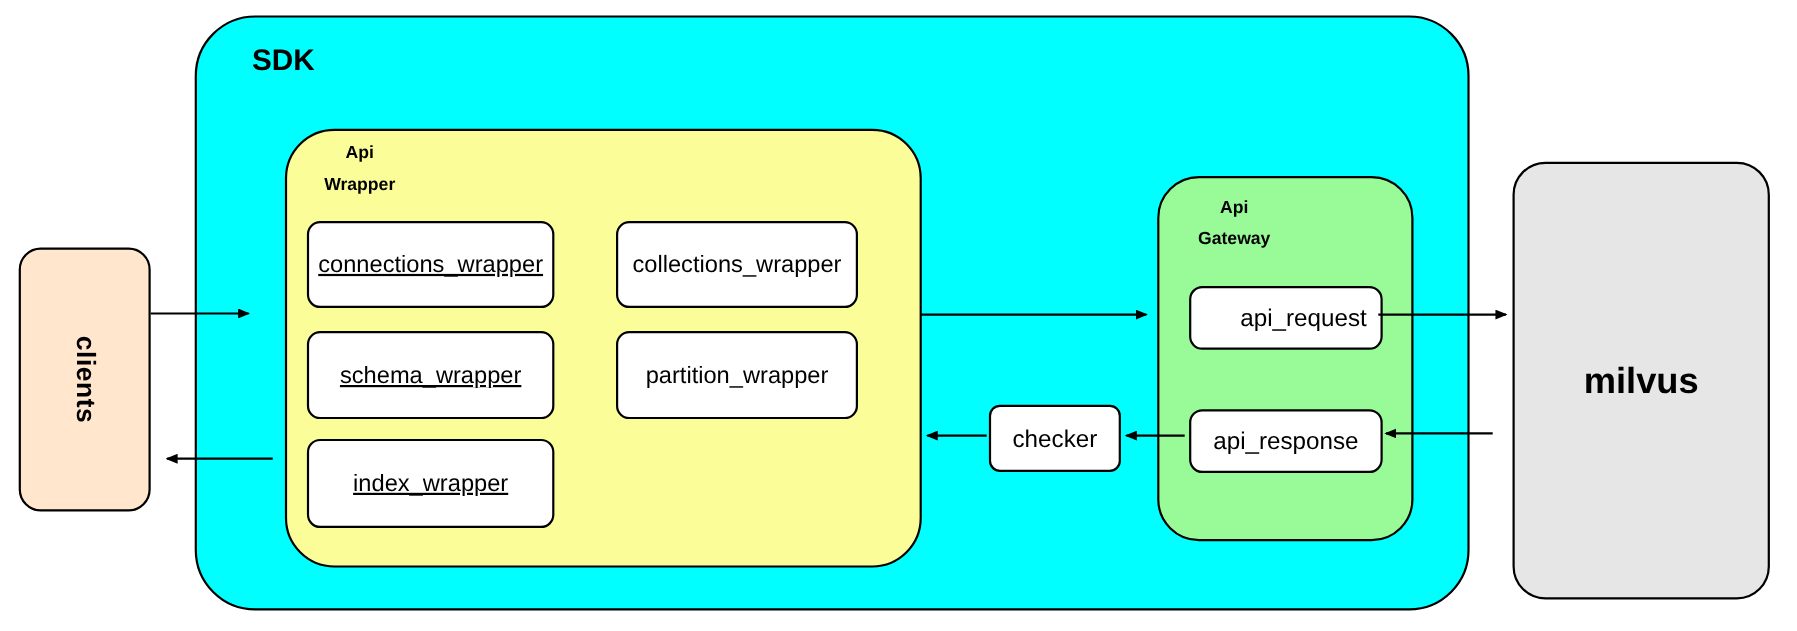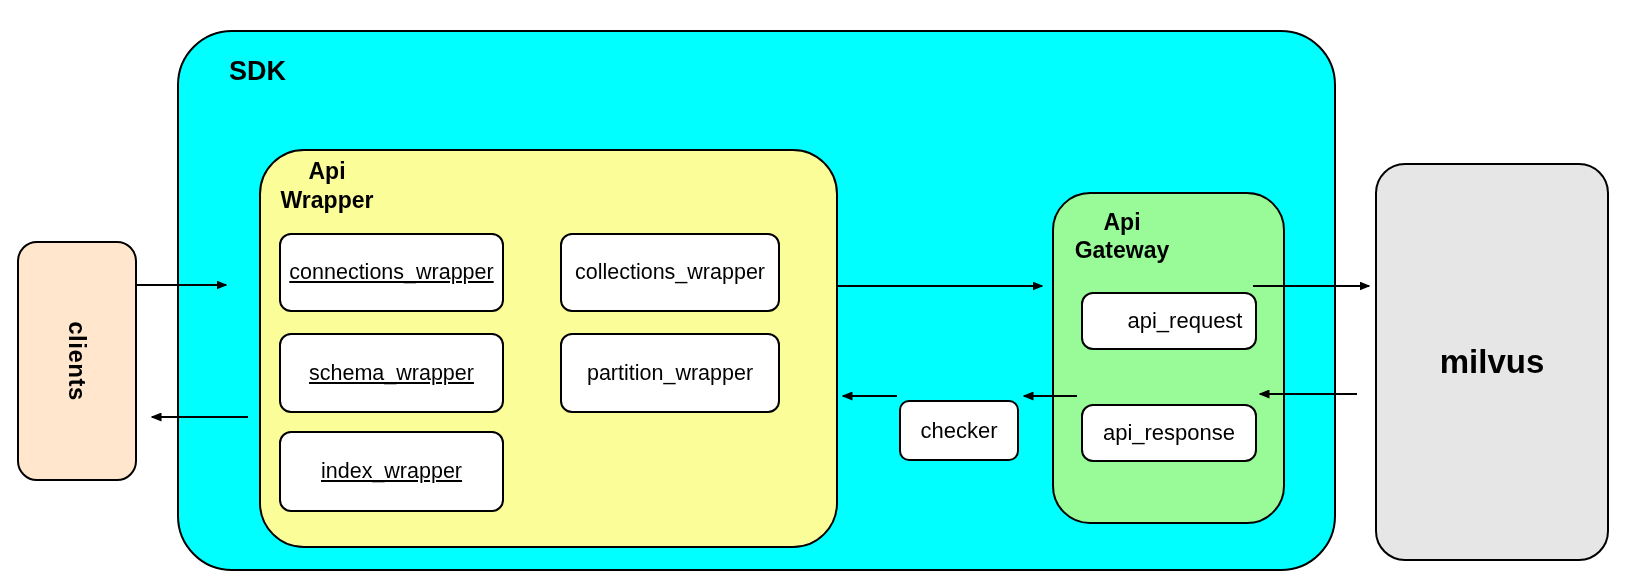--- a/index.html
+++ b/index.html
@@ -4,21 +4,21 @@
 <style>
   html,body{margin:0;padding:0;background:#ffffff;}
   .canvas{
     position:relative;
     width:1634px;height:574px;
     background:#ffffff;
     font-family:"Liberation Sans", sans-serif;
     color:#000;
     overflow:hidden;
   }
-  .node{position:absolute;box-sizing:border-box;border:2px solid var(--stroke);margin-top:16px;}
+  .node{position:absolute;box-sizing:border-box;border:2px solid var(--stroke);}
   
   .clients{
     left:17px;top:225px;width:120px;height:240px;
     background:var(--clients-fill);border-radius:20px;
     display:flex;align-items:center;justify-content:center;
   }
   .clients .vlabel{
     transform:rotate(90deg);
     font-weight:bold;font-size:24px;letter-spacing:.5px;white-space:nowrap;
   }
@@ -31,21 +31,21 @@
     position:absolute;left:50px;top:24px;
     font-weight:bold;font-size:27px;
   }
   
   .api-wrapper{
     left:80px;top:101px;width:579px;height:399px;
     background:var(--wrapper-fill);border-radius:45px;
   }
   .block-label{
     position:absolute;
-    font-weight:bold;font-size:23px;line-height:29px;
+    font-weight:bold;font-size:16px;line-height:29px;
     text-align:center;white-space:pre-line;
   }
   .api-wrapper .block-label{left:2px;top:6px;width:128px;}
   .wbox{
     position:absolute;box-sizing:border-box;
     background:var(--box-fill);border:2px solid var(--stroke);border-radius:12px;
     display:flex;align-items:center;justify-content:center;
     font-size:21.5px;white-space:nowrap;
   }
   .col-a{left:18px;width:225px;text-decoration:underline;}

